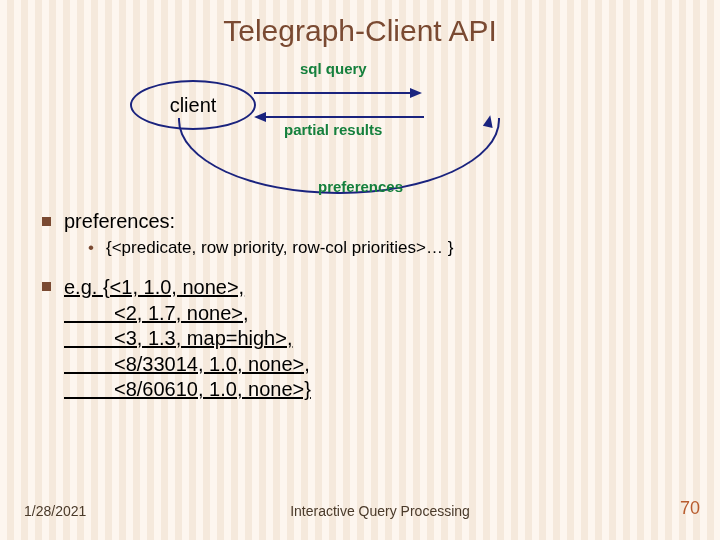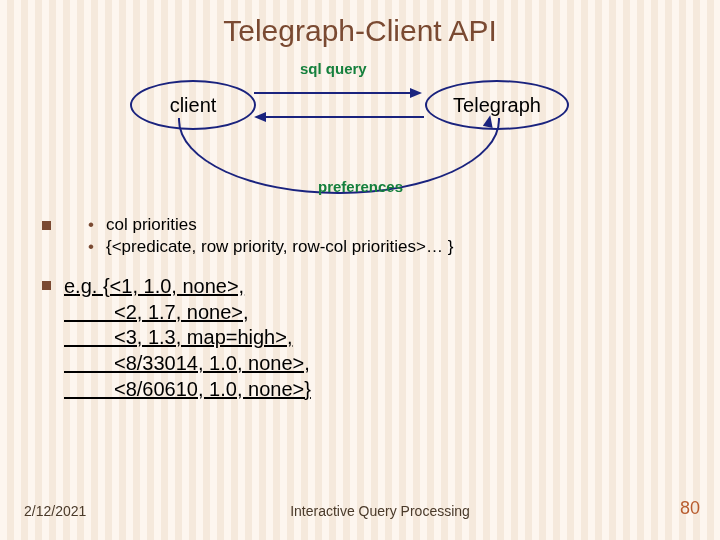--- a/index.html
+++ b/index.html
@@ -187,54 +187,52 @@
 <body>
 
 <div class="slide">
 
   <div class="title">Telegraph-Client API</div>
 
   <div class="diagram">
     <div class="oval client">
       <span>client</span>
     </div>
-    <div class="oval telegraph">
-      <span>Telegraph</span>
-    </div>
 
     <div class="arrow-line arrow1"></div>
     <div class="arrow-head-r arrow1h"></div>
 
     <div class="arrow-line arrow2"></div>
     <div class="arrow-head-l arrow2h"></div>
 
     <div class="curve"></div>
     <div class="curvehead"></div>
 
     <div class="lbl sql">sql query</div>
+    <div class="lbl partial">partial results</div>
     <div class="lbl prefs">preferences</div>
   </div>
 
   <div class="body-area">
     <ul class="top">
       <li>
+        <span>preferences:</span>
         <ul class="sub">
-          <li>col priorities</li>
           <li>{&lt;predicate, row priority, row-col priorities&gt;… }</li>
         </ul>
       </li>
       <li>
         <span class="eg-first">e.g. </span><span class="eg-block">{&lt;1, 1.0, none&gt;,
          &lt;2, 1.7, none&gt;,
          &lt;3, 1.3, map=high&gt;,
          &lt;8/33014, 1.0, none&gt;,
          &lt;8/60610, 1.0, none&gt;}</span>
       </li>
     </ul>
   </div>
 
   <div class="footer">
-    <div class="date">2/12/2021</div>
+    <div class="date">1/28/2021</div>
     <div class="mid">Interactive Query Processing</div>
-    <div class="num">80</div>
+    <div class="num">70</div>
   </div>
 
 </div>
 
 </body></html>

